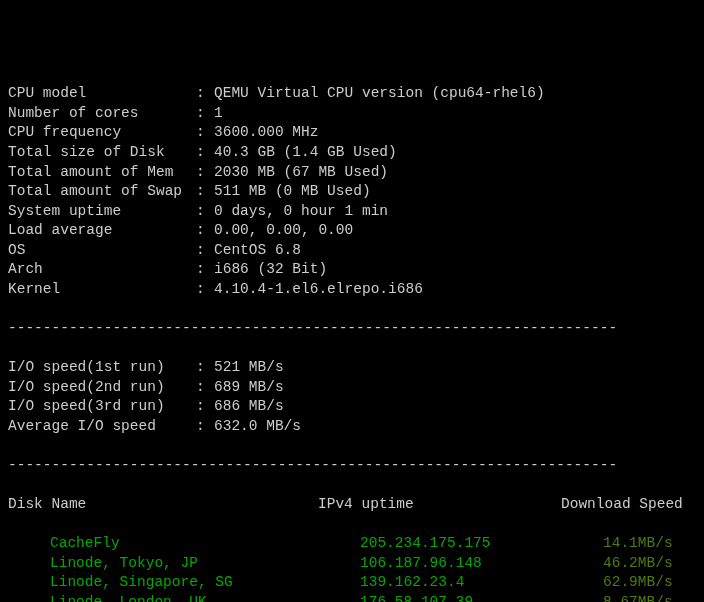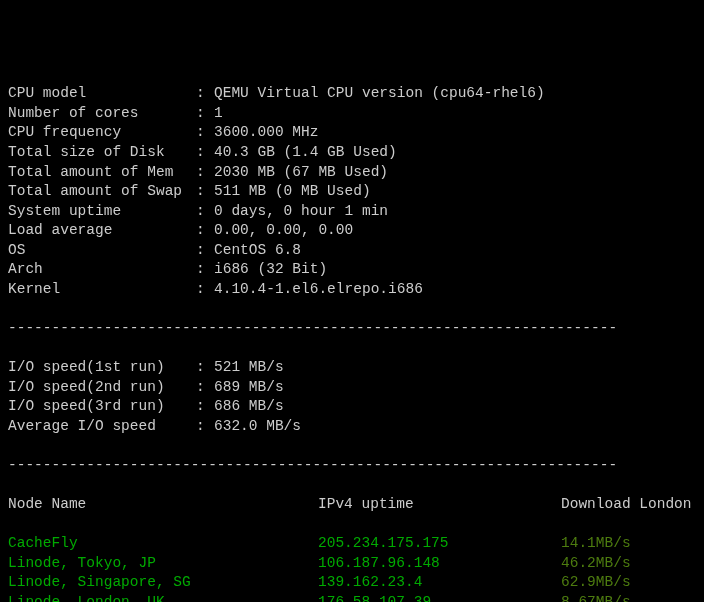--- a/index.html
+++ b/index.html
@@ -30,20 +30,21 @@
       display: inline-block;
       width: 18px;
     }
     .divider {
       color: #ccc;
       letter-spacing: 0;
     }
     .node-col {
       display: inline-block;
       width: 310px;
+      margin-left: 42px;
     }
     .ip-col {
       display: inline-block;
       width: 243px;
     }
     .speed-col {
       display: inline-block;
     }
     .green {
       color: #00aa00;
@@ -65,17 +66,17 @@
   </style>
 </head>
 <body>
 
 
 
 <div id="sysinfo-block"><div class="line"><span class="label">CPU model</span><span class="colon">: </span><span>QEMU Virtual CPU version (cpu64-rhel6)</span></div><div class="line"><span class="label">Number of cores</span><span class="colon">: </span><span>1</span></div><div class="line"><span class="label">CPU frequency</span><span class="colon">: </span><span>3600.000 MHz</span></div><div class="line"><span class="label">Total size of Disk</span><span class="colon">: </span><span>40.3 GB (1.4 GB Used)</span></div><div class="line"><span class="label">Total amount of Mem</span><span class="colon">: </span><span>2030 MB (67 MB Used)</span></div><div class="line"><span class="label">Total amount of Swap</span><span class="colon">: </span><span>511 MB (0 MB Used)</span></div><div class="line"><span class="label">System uptime</span><span class="colon">: </span><span>0 days, 0 hour 1 min</span></div><div class="line"><span class="label">Load average</span><span class="colon">: </span><span>0.00, 0.00, 0.00</span></div><div class="line"><span class="label">OS</span><span class="colon">: </span><span>CentOS 6.8</span></div><div class="line"><span class="label">Arch</span><span class="colon">: </span><span>i686 (32 Bit)</span></div><div class="line"><span class="label">Kernel</span><span class="colon">: </span><span>4.10.4-1.el6.elrepo.i686</span></div></div>
 <div class="divider">----------------------------------------------------------------------</div>
 <div id="iospeed-block"><div class="line"><span class="label">I/O speed(1st run)</span><span class="colon">: </span><span>521 MB/s</span></div><div class="line"><span class="label">I/O speed(2nd run)</span><span class="colon">: </span><span>689 MB/s</span></div><div class="line"><span class="label">I/O speed(3rd run)</span><span class="colon">: </span><span>686 MB/s</span></div><div class="line"><span class="label">Average I/O speed</span><span class="colon">: </span><span>632.0 MB/s</span></div></div>
 <div class="divider">----------------------------------------------------------------------</div>
-<div class="line"><span class="header-node">Node Name</span><span class="header-ip">IPv4 uptime</span><span class="header-speed">Download London</span></div>
+<div class="line"><span class="header-node">Disk Name</span><span class="header-ip">IPv4 uptime</span><span class="header-speed">Download Speed</span></div>
 <div id="nodes-block"><div class="line"><span class="node-col green">CacheFly</span><span class="ip-col green">205.234.175.175</span><span class="speed-col red">14.1MB/s</span></div><div class="line"><span class="node-col green">Linode, Tokyo, JP</span><span class="ip-col green">106.187.96.148</span><span class="speed-col red">46.2MB/s</span></div><div class="line"><span class="node-col green">Linode, Singapore, SG</span><span class="ip-col green">139.162.23.4</span><span class="speed-col red">62.9MB/s</span></div><div class="line"><span class="node-col green">Linode, London, UK</span><span class="ip-col green">176.58.107.39</span><span class="speed-col red">8.67MB/s</span></div></div>
 
 
 
 
 </body></html>

